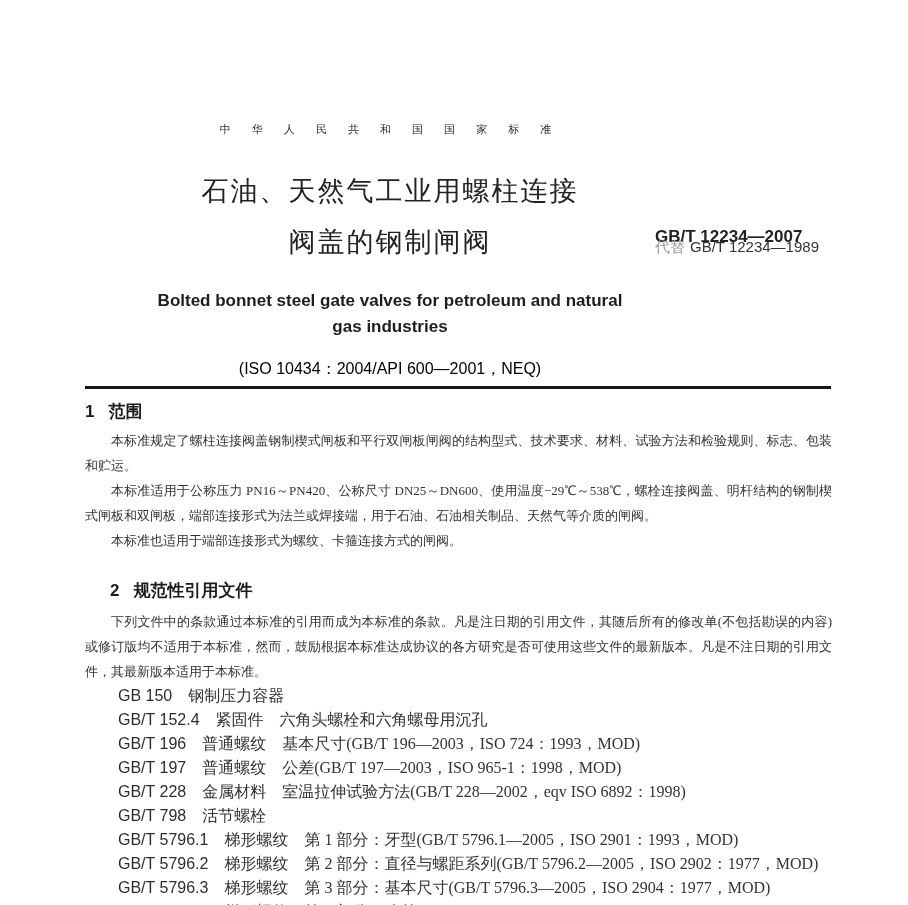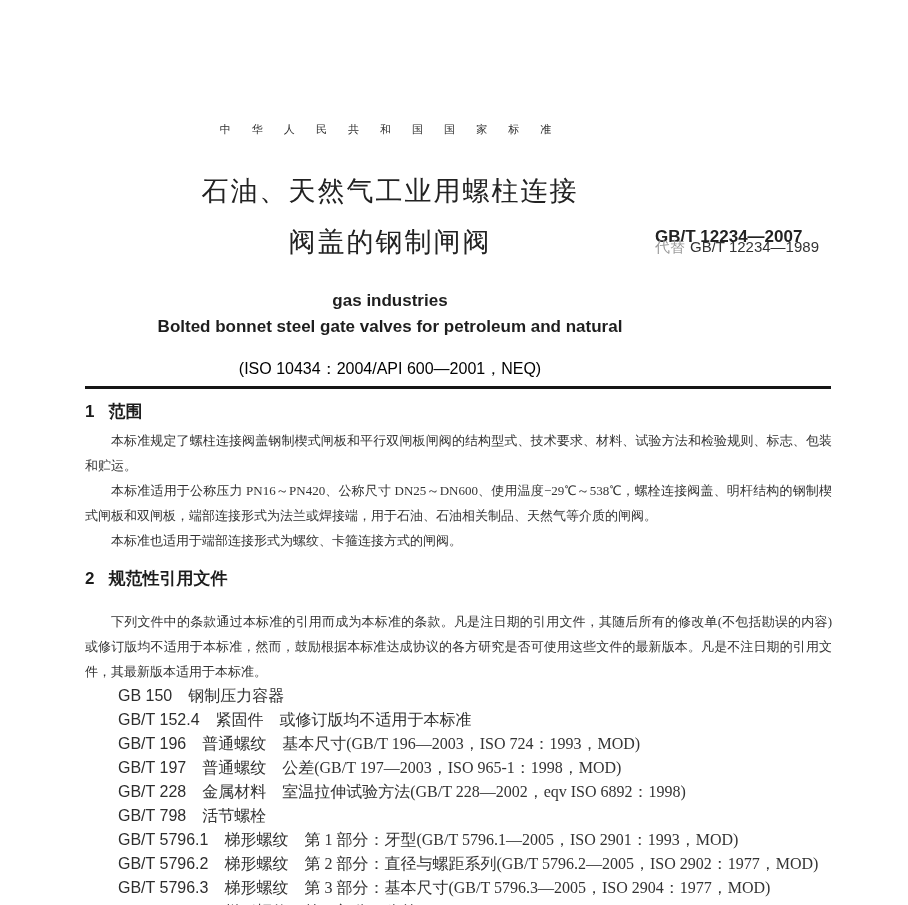--- a/index.html
+++ b/index.html
@@ -60,21 +60,21 @@
   }
 
   
   .sec-heading {
     position: absolute; left: 85px;
     font-family: "Liberation Sans", sans-serif;
     font-size: 17px; font-weight: 700; color: #1c1c1c; white-space: nowrap;
   }
   .sec-heading .sec-no { margin-right: 14px; }
   #sec1-heading { top: 400px; }
-  #sec2-heading { top: 567px; }
+  #sec2-heading { top: 579px; margin-left: 25px; }
 
   
   .body-block {
     position: absolute; left: 85px; width: 747px;
     font-size: 13px; line-height: 25px; text-align: justify; color: #333333;
   }
   #sec1-body { top: 428px; }
   #sec2-intro { top: 609px; }
   .body-block p { margin: 0; text-indent: 2em; }
 
@@ -99,22 +99,22 @@
 
   <div class="doc-title-1">石油、天然气工业用螺柱连接</div>
   <div class="doc-title-2">阀盖的钢制闸阀</div>
 
   <div class="std-number">GB/T 12234—2007</div>
   <div class="std-replace">
     <span class="replace-label">代替</span><span>GB/T 12234—1989</span>
   </div>
 
   <div class="en-title">
+    <div>Bolted bonnet steel gate valves for petroleum and natural</div>
     <div>gas industries</div>
-    <div>Bolted bonnet steel gate valves for petroleum and natural</div>
   </div>
 
   <div class="iso-note">(ISO 10434：2004/API 600—2001，NEQ)</div>
 
   <div class="title-rule"></div>
 
   <div id="sec1-heading" class="sec-heading">
     <span class="sec-no">1</span><span>范围</span>
   </div>
 
@@ -130,21 +130,21 @@
 
   <div id="sec2-intro" class="body-block">
     <p>下列文件中的条款通过本标准的引用而成为本标准的条款。凡是注日期的引用文件，其随后所有的修改单(不包括勘误的内容)或修订版均不适用于本标准，然而，鼓励根据本标准达成协议的各方研究是否可使用这些文件的最新版本。凡是不注日期的引用文件，其最新版本适用于本标准。</p>
   </div>
 
   <div class="refs">
     <div class="ref-row">
       <span class="ref-code">GB 150</span><span class="ref-desc">钢制压力容器</span>
     </div>
     <div class="ref-row">
-      <span class="ref-code">GB/T 152.4</span><span class="ref-desc">紧固件　或修订版均不适用于本标准</span>
+      <span class="ref-code">GB/T 152.4</span><span class="ref-desc">紧固件　六角头螺栓和六角螺母用沉孔</span>
     </div>
     <div class="ref-row">
       <span class="ref-code">GB/T 196</span><span class="ref-desc">普通螺纹　基本尺寸(GB/T 196—2003，ISO 724：1993，MOD)</span>
     </div>
     <div class="ref-row">
       <span class="ref-code">GB/T 197</span><span class="ref-desc">普通螺纹　公差(GB/T 197—2003，ISO 965-1：1998，MOD)</span>
     </div>
     <div class="ref-row">
       <span class="ref-code">GB/T 228</span><span class="ref-desc">金属材料　室温拉伸试验方法(GB/T 228—2002，eqv ISO 6892：1998)</span>
     </div>

